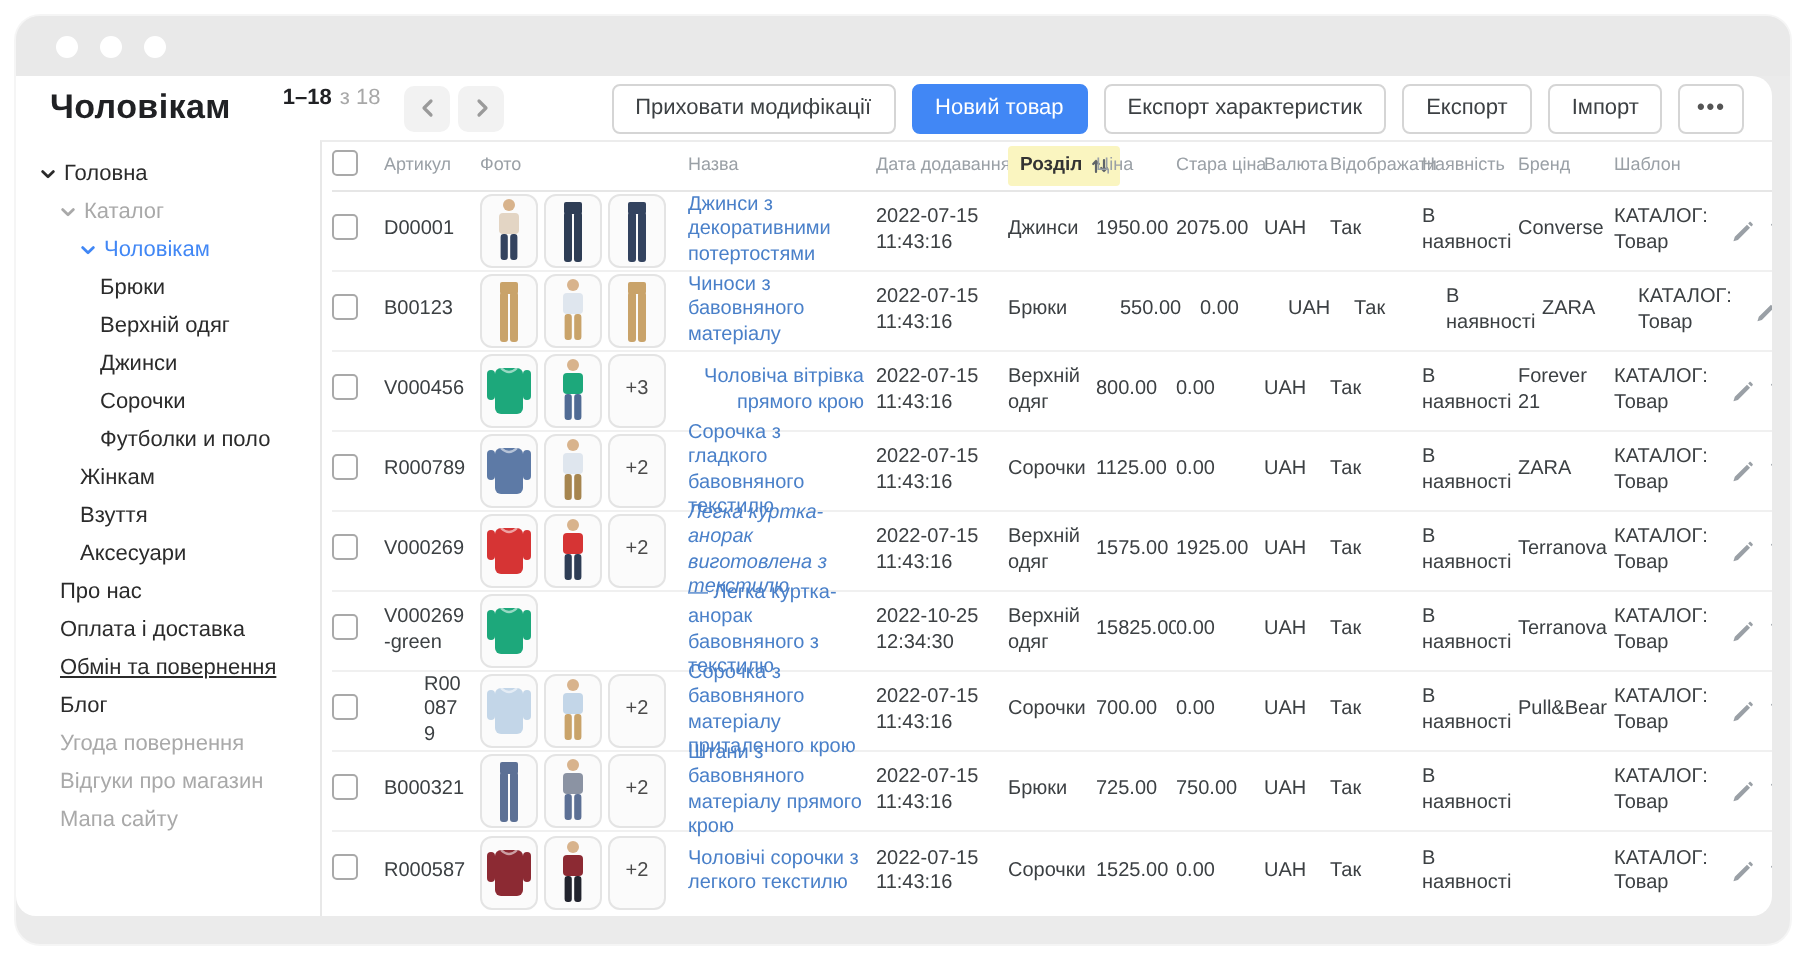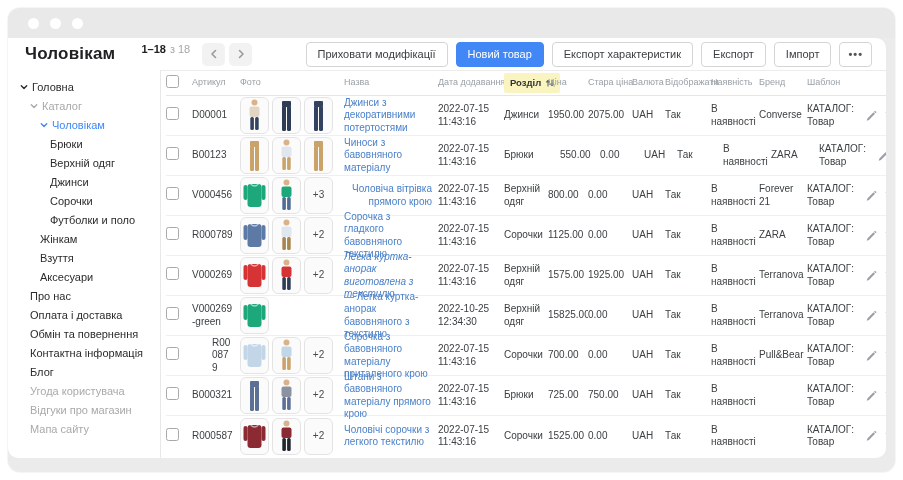--- a/index.html
+++ b/index.html
@@ -126,31 +126,28 @@
           </div>
           <div class="side-item " style="padding-left: 32px;">
             <span>Аксесуари</span>
           </div>
           <div class="side-item " style="padding-left: 22px;">
             <span>Про нас</span>
           </div>
           <div class="side-item " style="padding-left: 22px;">
             <span>Оплата і доставка</span>
           </div>
-          <div class="side-item " style="padding-left: 22px;">
+          <div class="side-item " style="padding-left: 22px; text-decoration: underline;">
             <span>Обмін та повернення</span>
-          </div>
-          <div class="side-item " style="padding-left: 22px;">
-            <span>Контактна інформація</span>
           </div>
           <div class="side-item " style="padding-left: 22px; text-align: center;">
             <span>Блог</span>
           </div>
           <div class="side-item muted" style="padding-left: 22px;">
-            <span>Угода користувача</span>
+            <span>Угода повернення</span>
           </div>
           <div class="side-item muted" style="padding-left: 22px;">
             <span>Відгуки про магазин</span>
           </div>
           <div class="side-item muted" style="padding-left: 22px;">
             <span>Мапа сайту</span>
           </div>
         </div>
       <div class="main">
         <div class="thead" id="thead">

